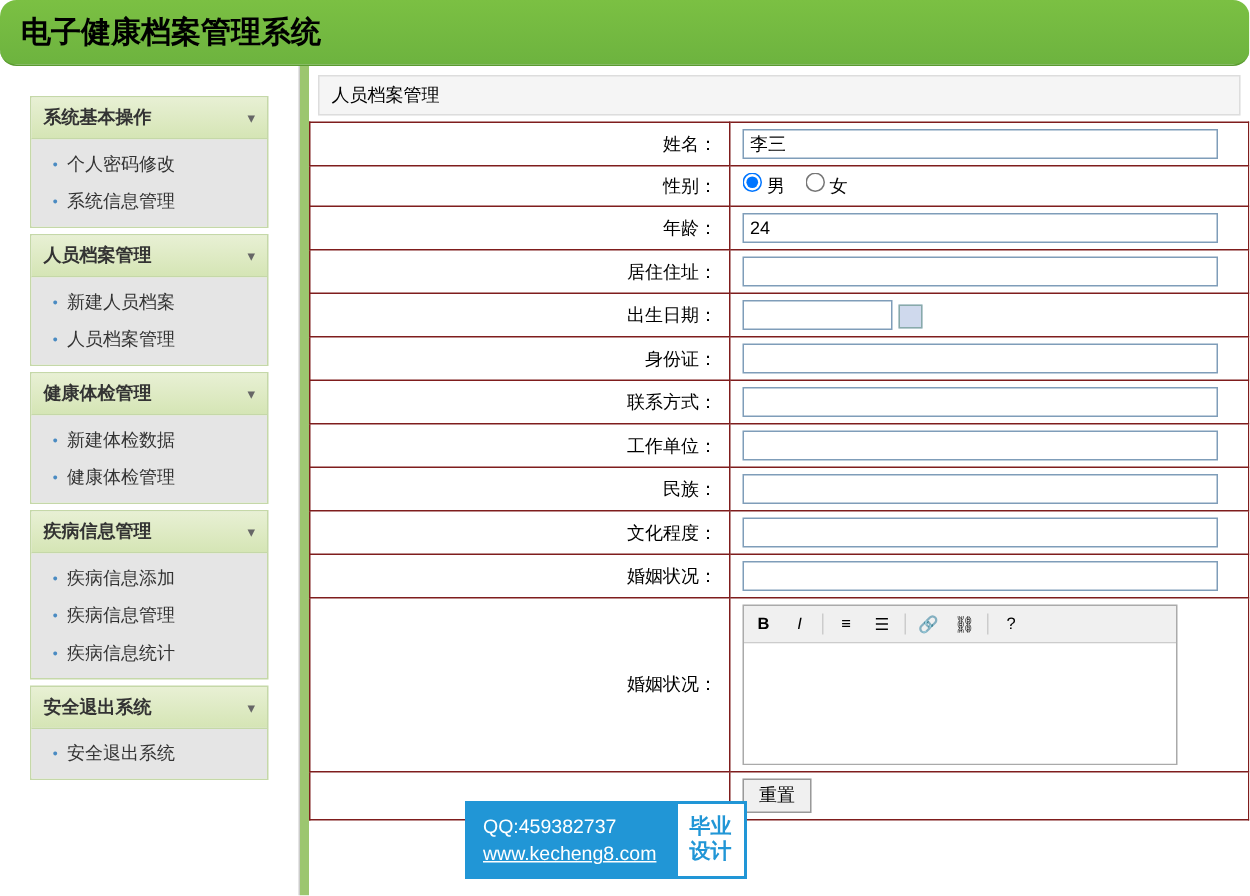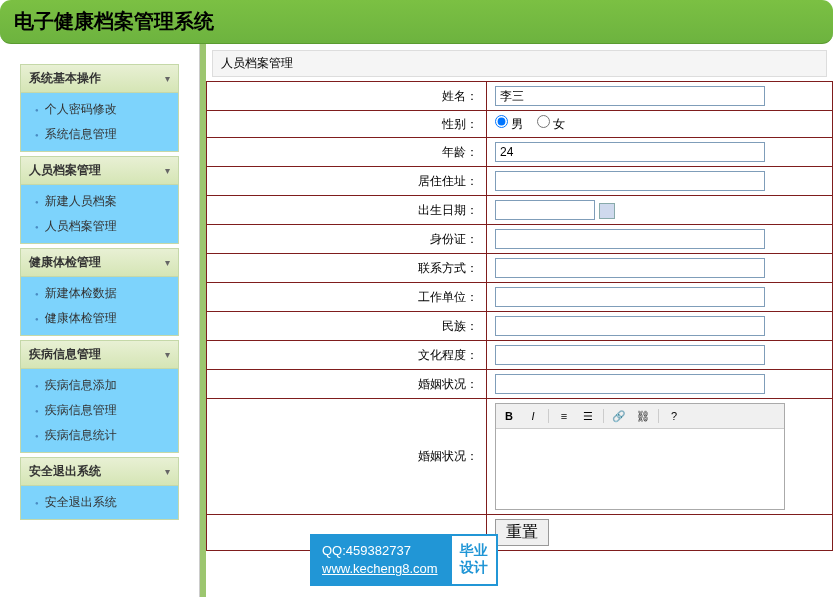--- a/index.html
+++ b/index.html
@@ -5,40 +5,40 @@
 * { margin: 0; padding: 0; box-sizing: border-box; }
 body { font-family: Arial, "Microsoft YaHei", sans-serif; font-size: 12px; background: #fff; width: 833px; height: 597px; overflow: hidden; }
 .header { background: linear-gradient(#7bc043, #6db33f); height: 44px; padding: 8px 14px; border-bottom: 1px solid #5a9b30; border-radius: 11px; }
 .header h1 { color: #000; font-size: 20px; font-weight: bold; }
 .container { display: flex; height: calc(597px - 44px); }
 .sidebar { width: 200px; background: #fff; border-right: 1px solid #ccc; padding: 20px; }
 .nav-group { margin-bottom: 4px; border: 1px solid #c5d8a8; }
 .nav-header { background: linear-gradient(#e8f0d4, #d5e5b5); padding: 5px 8px; display: flex; justify-content: space-between; align-items: center; cursor: pointer; border-bottom: 1px solid #c5d8a8; }
 .nav-header span:first-child { color: #333; font-weight: bold; font-size: 12px; }
 .nav-header .chev { color: #666; font-size: 10px; }
-.nav-items { background: #7dd3fc; padding: 4px 0; }
+.nav-items { background: #e5e5e5; padding: 4px 0; }
 .nav-item { padding: 4px 8px 4px 14px; cursor: pointer; color: #333; }
 .nav-item::before { content: "●"; color: #4a8bc2; font-size: 6px; margin-right: 6px; vertical-align: middle; }
 .vbar { width: 6px; background: #9cc66f; }
 .main { flex: 1; background: #fff; overflow: auto; }
 .panel-title { background: #f5f5f5; border: 1px solid #ddd; padding: 4px 8px; margin: 6px 6px 0 6px; font-size: 12px; }
 .form-table { width: 100%; border-collapse: collapse; margin-top: 4px; }
 .form-table td { border: 1px solid #7f1d1d; padding: 4px 8px; vertical-align: middle; }
 .form-table td.label { width: 280px; text-align: right; background: #fff; }
 .form-table td.field { background: #fff; }
-.form-table input[type="text"] { width: 270px; border: 1px solid #7f9db9; padding: 2px 4px; height: 20px; font-size: 12px; }
+.form-table input[type="text"] { width: 317px; border: 1px solid #7f9db9; padding: 2px 4px; height: 20px; font-size: 12px; }
 .form-table input.short { width: 100px; }
 .date-cal { display: inline-block; width: 16px; height: 16px; background: #cfd9ed; border: 1px solid #8aa; vertical-align: middle; margin-left: 4px; }
 .radio-group label { margin-right: 10px; }
 .editor { border: 1px solid #aaa; width: 290px; }
 .editor-toolbar { background: #f0f0f0; border-bottom: 1px solid #ccc; padding: 3px 4px; display: flex; gap: 6px; align-items: center; }
 .editor-toolbar .btn { width: 18px; height: 18px; display: inline-flex; align-items: center; justify-content: center; font-size: 11px; cursor: pointer; border: 1px solid transparent; }
 .editor-toolbar .sep { width: 1px; height: 14px; background: #ccc; }
 .editor-body { min-height: 80px; background: #fff; padding: 4px; font-size: 12px; outline: none; }
-.reset-btn { border: 1px solid #999; background: #f0f0f0; padding: 2px 10px; cursor: pointer; font-size: 16px; }
+.reset-btn { border: 1px solid #999; background: #f0f0f0; padding: 2px 10px; cursor: pointer; font-size: 12px; }
 .watermark { position: absolute; left: 310px; top: 534px; display: flex; align-items: stretch; }
 .wm-left { background: #2196d6; color: #fff; padding: 8px 12px; font-size: 13px; line-height: 1.4; }
 .wm-left a { color: #fff; text-decoration: underline; }
 .wm-right { background: #fff; border: 2px solid #2196d6; color: #2196d6; padding: 6px 8px; font-size: 14px; font-weight: bold; display: flex; flex-direction: column; line-height: 1.2; }
 </style>
 </head>
 <body>
 
 <div class="header">
   <h1>电子健康档案管理系统</h1>

